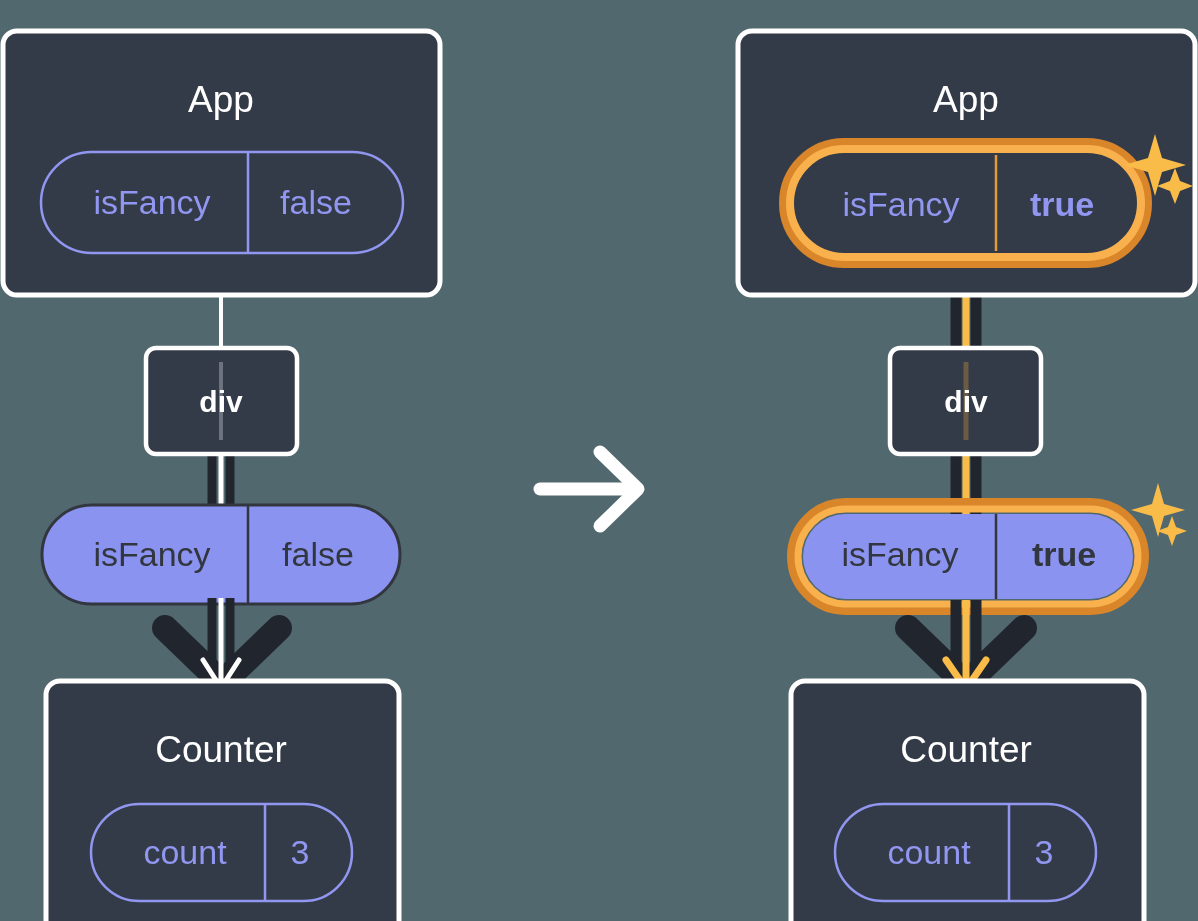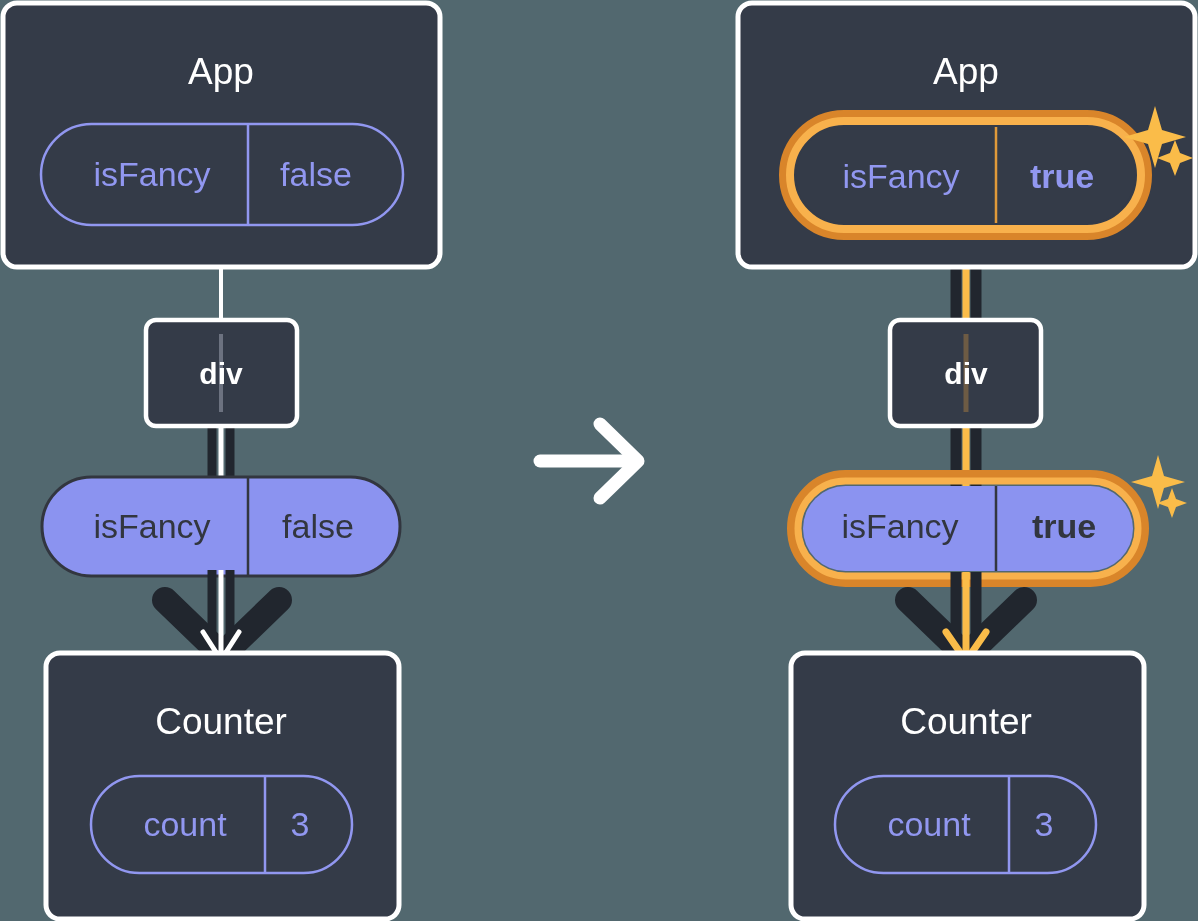--- a/index.html
+++ b/index.html
@@ -10,20 +10,21 @@
   body {
     width: 1198px;
     height: 921px;
     overflow: hidden;
     font-family: "Liberation Sans", sans-serif;
   }
   #stage {
     position: relative;
     width: 1198px;
     height: 745px;
+    margin-top: 28px;
   }
   #stage svg {
     position: absolute;
     top: 0;
     left: 0;
   }
   .box-title {
     font-family: "Liberation Sans", sans-serif;
     font-size: 37px;
     fill: #ffffff;

